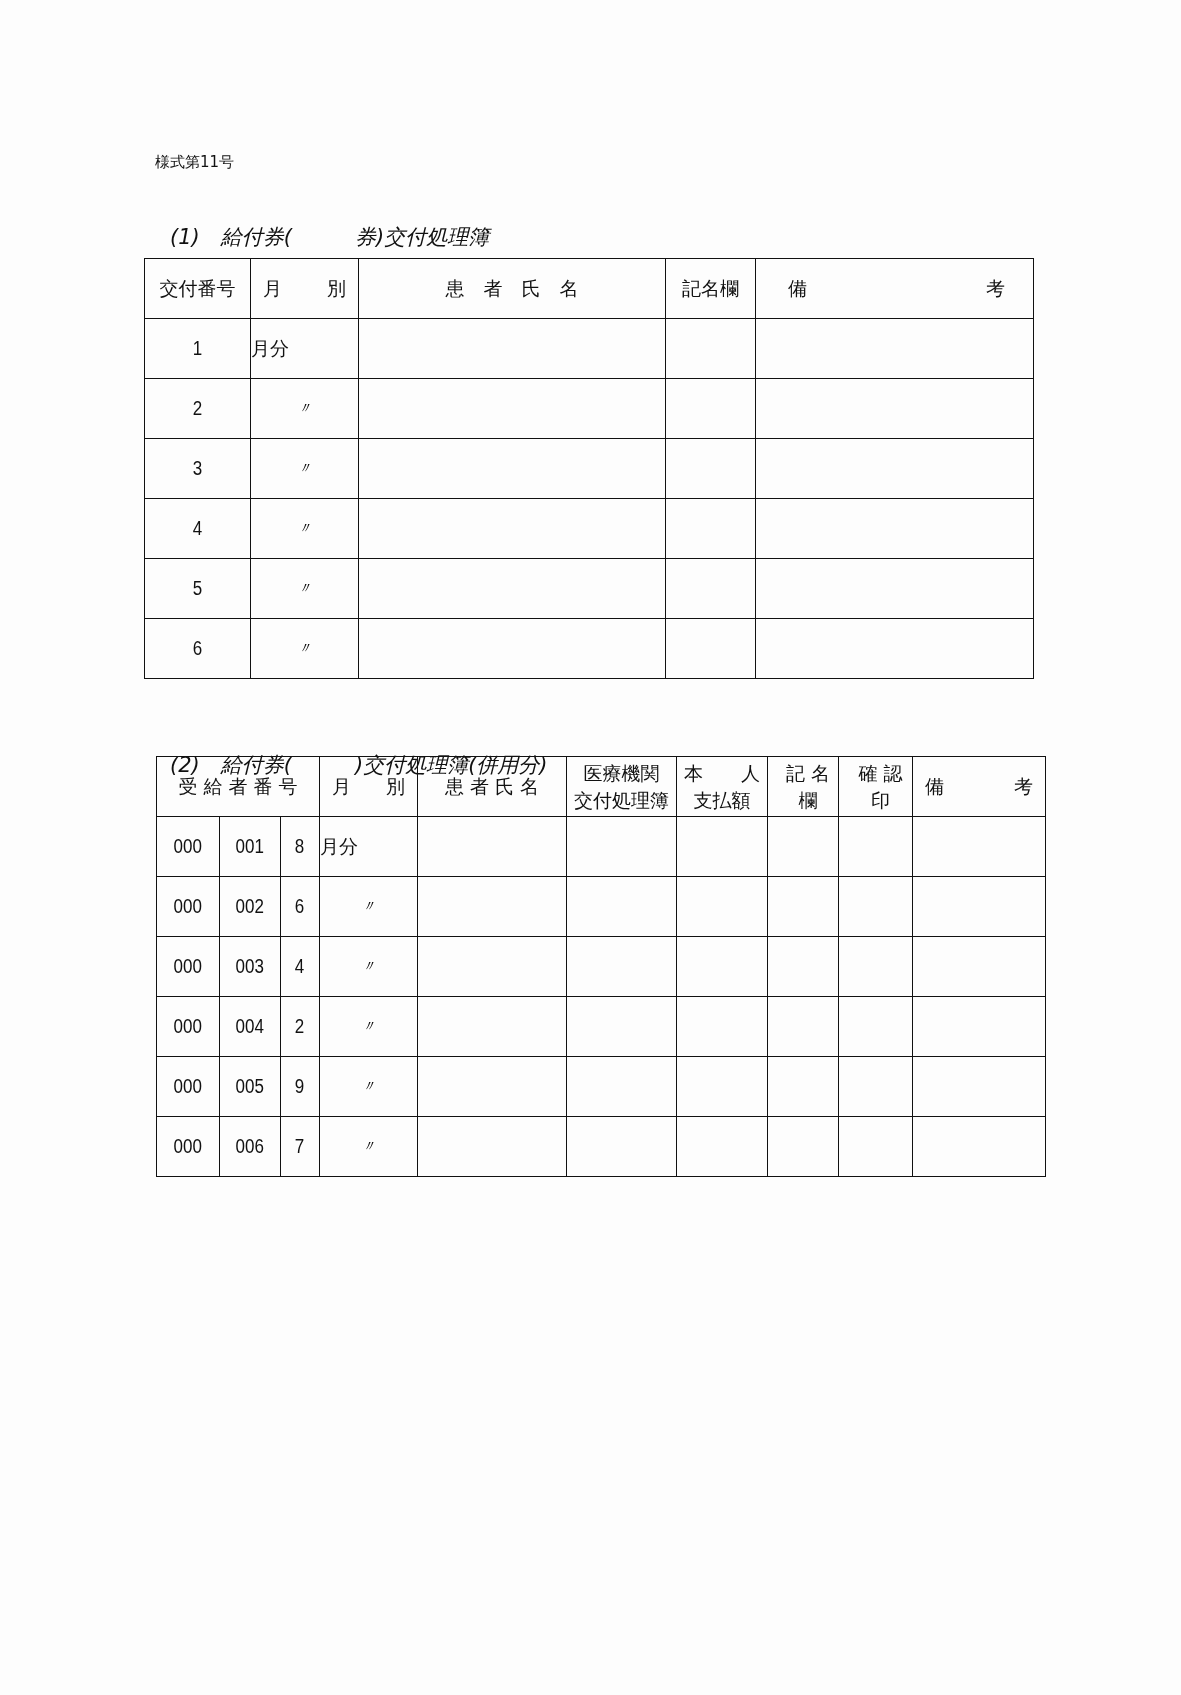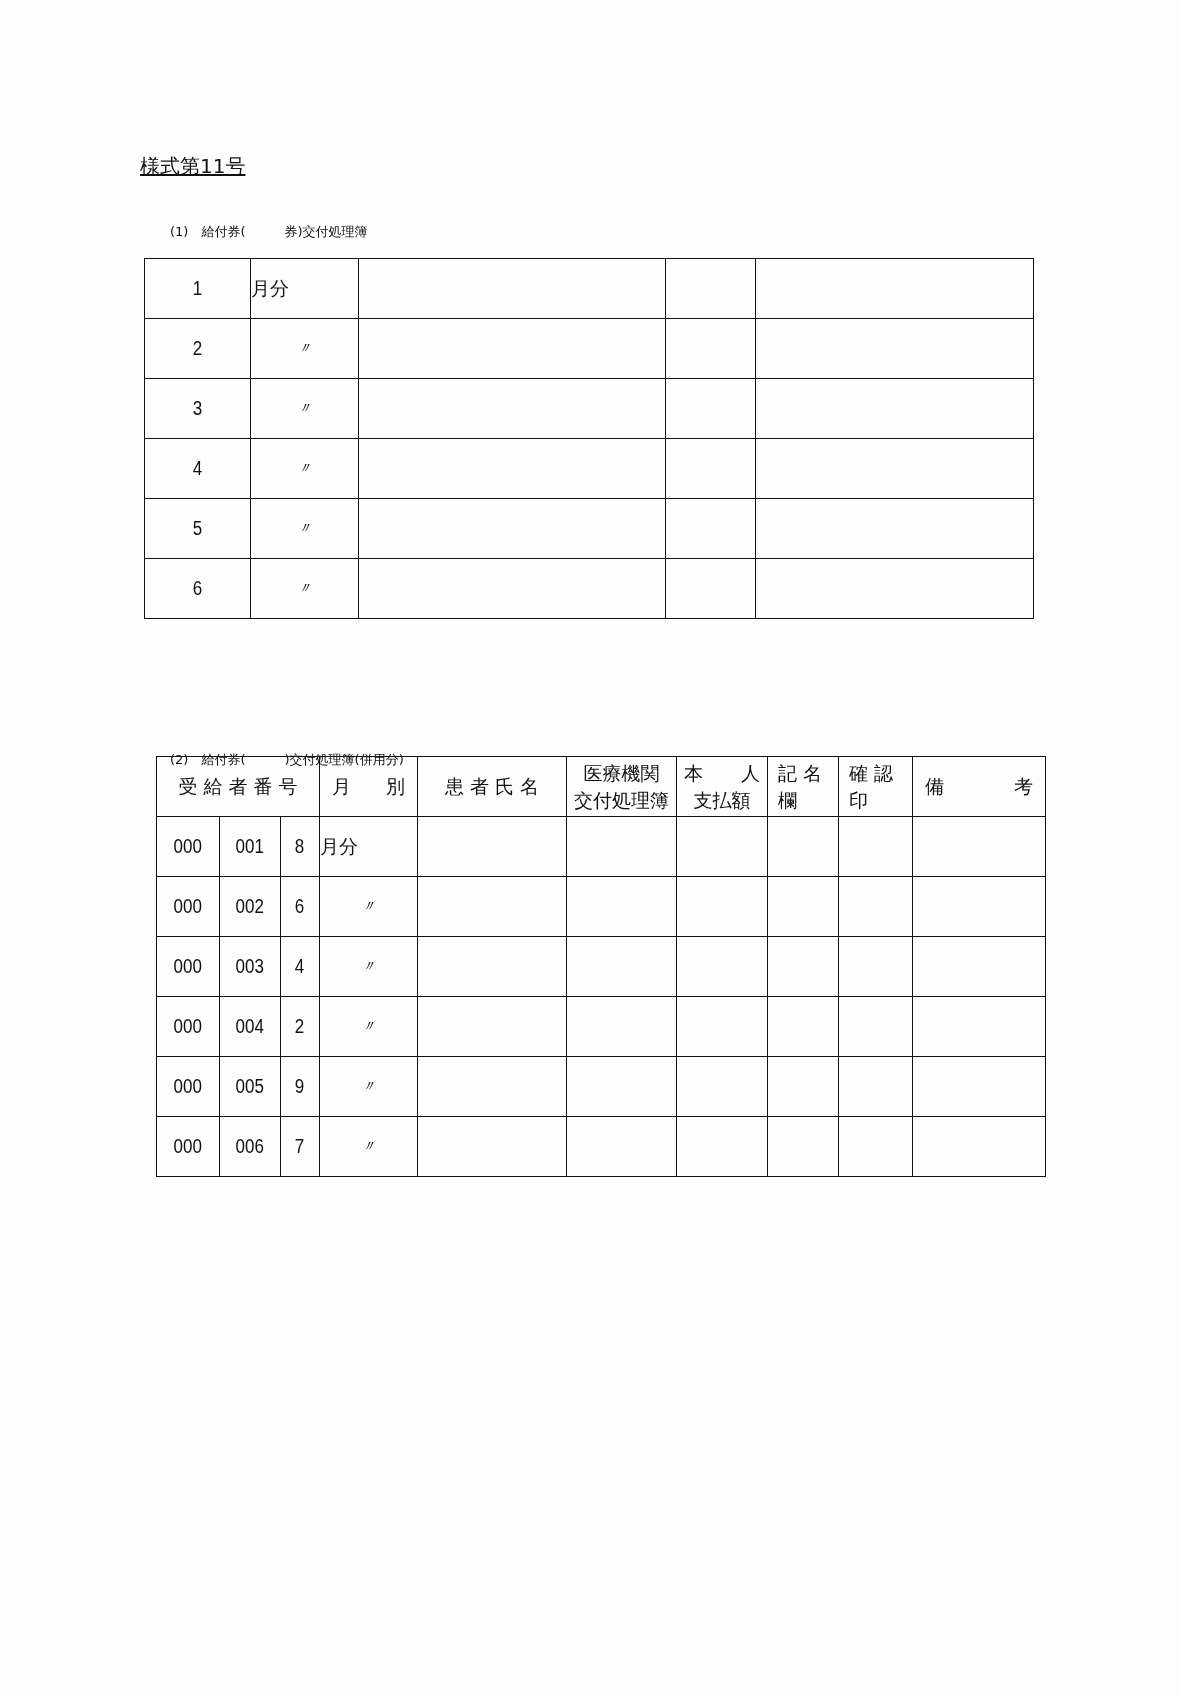--- a/index.html
+++ b/index.html
@@ -1,36 +1,36 @@
 <!DOCTYPE html>
 <html><head>
 <meta charset="utf-8">
 <style>
   html, body { margin: 0; padding: 0; }
   body {
     width: 1181px; height: 1695px; position: relative; overflow: hidden;
     background: #fdfdfd; color: #111;
     font-family: "DejaVu Sans", "Liberation Sans", sans-serif;
   }
-  .title { position: absolute; left: 140px; top: 153px; font-size: 20px; letter-spacing: 0px; text-decoration: underline; }
-  .section-label { position: absolute; font-size: 13px; white-space: pre; }
+  .title { position: absolute; left: 155px; top: 153px; font-size: 15px; letter-spacing: 0px; }
+  .section-label { position: absolute; font-size: 21px; white-space: pre; font-style: italic; }
   #sec1 { left: 170px; top: 223px; }
   #sec2 { left: 170px; top: 751px; }
   table {
     position: absolute; border-collapse: collapse; table-layout: fixed;
     font-size: 19px;
   }
   td, th { border: 1.5px solid #111; padding: 0; font-weight: normal; vertical-align: middle; }
   #t1 { left: 144px; top: 258px; width: 889px; }
   #t2 { left: 156px; top: 756px; width: 889px; }
   #t1 tr, #t2 tr { height: 60px; }
   .c { text-align: center; }
   .r { text-align: left; padding-right: 10px; }
   .spread { display: flex; justify-content: space-between; padding: 0 12px; }
-  .two-line { line-height: 27px; text-align: left; padding-left: 10px; }
+  .two-line { line-height: 27px; text-align: center; padding-left: 10px; }
   .two-line-c { line-height: 27px; text-align: center; }
   .ditto { font-size: 15px; font-style: italic; }
   .num { font-family: "Liberation Sans", sans-serif; font-size: 20px; transform: scaleX(0.85); display:inline-block; }
   .remarks { display: flex; justify-content: space-between; padding: 0 28px 0 32px; }
   .remarks2 { display: flex; justify-content: space-between; padding: 0 12px 0 12px; }
 </style>
 </head>
 <body>
 
 <div class="title">様式第11号</div>
@@ -39,20 +39,37 @@
 
 <table id="t1">
   <colgroup>
     <col style="width:106px">
       <col style="width:108px">
       <col style="width:307px">
       <col style="width:90px">
       <col style="width:278px">
   </colgroup>
   <tbody>
+      <tr>
+    <th class="c">交付番号</th>
+    <th>
+          <div class="spread">
+            <span>月</span>
+            <span>別</span>
+          </div>
+        </th>
+    <th class="c">患　者　氏　名</th>
+    <th class="c">記名欄</th>
+    <th>
+          <div class="remarks">
+            <span>備</span>
+            <span>考</span>
+          </div>
+        </th>
+  </tr>
   <tr>
     <td class="c"><span class="num">1</span></td>
     <td class="r">月分</td>
     <td></td>
     <td></td>
     <td></td>
   </tr>
   <tr>
     <td class="c"><span class="num">2</span></td>
     <td class="c ditto">〃</td>

